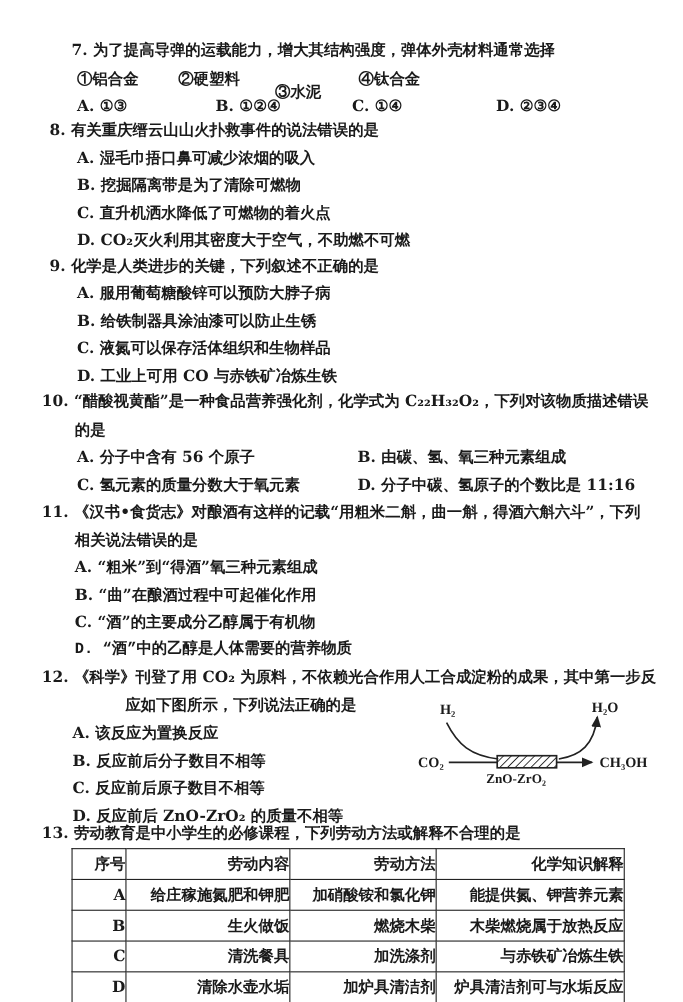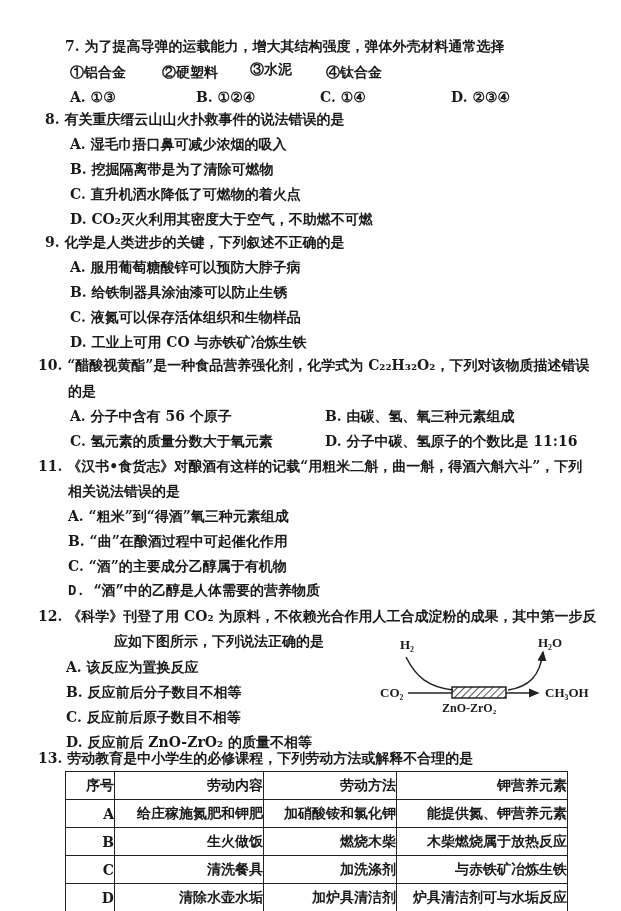--- a/index.html
+++ b/index.html
@@ -10,21 +10,21 @@
   table.labor td, table.labor th { border:1.5px solid #222; height:27px; padding:0; text-align:right; font-weight:bold; }
   .diagram { position:absolute; left:378px; top:632px; width:240px; height:100px; }
   .diagram .lbl { position:absolute; font-size:13px; font-weight:bold; white-space:nowrap; font-family:"Liberation Serif", serif; }
 </style>
 </head>
 <body>
 
 <div class="line" style="left:35px;top:37px;margin-left:30px;">7. 为了提高导弹的运载能力，增大其结构强度，弹体外壳材料通常选择</div>
 <div class="line" style="left:70px;top:63px;">①铝合金</div>
 <div class="line" style="left:162px;top:63px;">②硬塑料</div>
-<div class="line" style="left:250px;top:60px;">③水泥</div>
+<div class="line" style="left:250px;top:75px;">③水泥</div>
 <div class="line" style="left:326px;top:63px;">④钛合金</div>
 <div class="line" style="left:70px;top:88px;">A. ①③</div>
 <div class="line" style="left:196px;top:88px;">B. ①②④</div>
 <div class="line" style="left:320px;top:88px;">C. ①④</div>
 <div class="line" style="left:451px;top:88px;">D. ②③④</div>
 
 <div class="line" style="left:45px;top:110px;text-align:right;">8. 有关重庆缙云山山火扑救事件的说法错误的是</div>
 <div class="line" style="left:70px;top:135px;">A. 湿毛巾捂口鼻可减少浓烟的吸入</div>
 <div class="line" style="left:70px;top:160px;">B. 挖掘隔离带是为了清除可燃物</div>
 <div class="line" style="left:70px;top:185px;">C. 直升机洒水降低了可燃物的着火点</div>
@@ -85,21 +85,21 @@
   <span class="lbl" style="left:64px;top:69px;font-size:12px;">ZnO-ZrO₂</span>
 </div>
 
 <div class="line" style="left:38px;top:749px;">13. 劳动教育是中小学生的必修课程，下列劳动方法或解释不合理的是</div>
 <table class="labor">
   <tbody>
       <tr>
     <th style="width:48px;">序号</th>
     <th style="width:148px;">劳动内容</th>
     <th style="width:132px;">劳动方法</th>
-    <th style="width:170px;">钾营养元素</th>
+    <th style="width:170px;">化学知识解释</th>
   </tr>
   <tr>
     <td>A</td>
     <td>给庄稼施氮肥和钾肥</td>
     <td>加硝酸铵和氯化钾</td>
     <td>能提供氮、钾营养元素</td>
   </tr>
   <tr>
     <td>B</td>
     <td>生火做饭</td>

